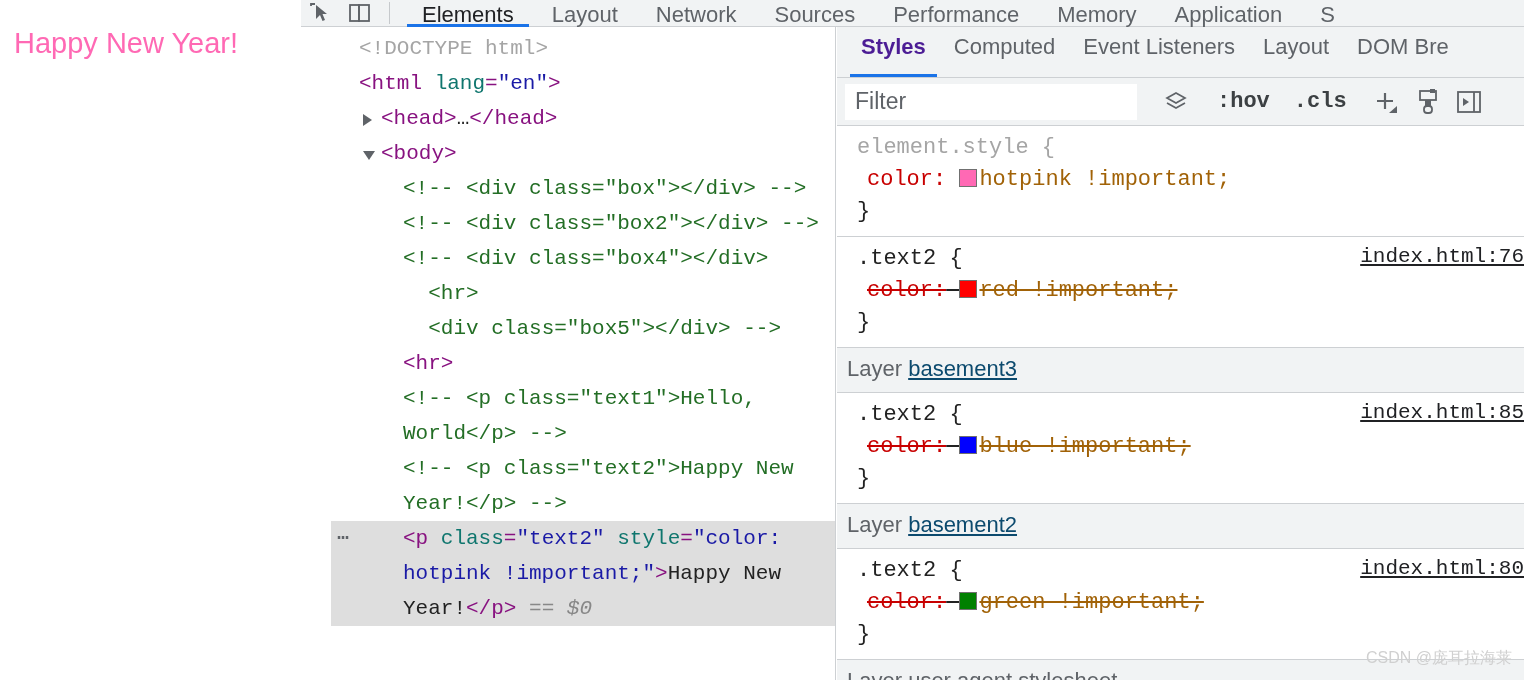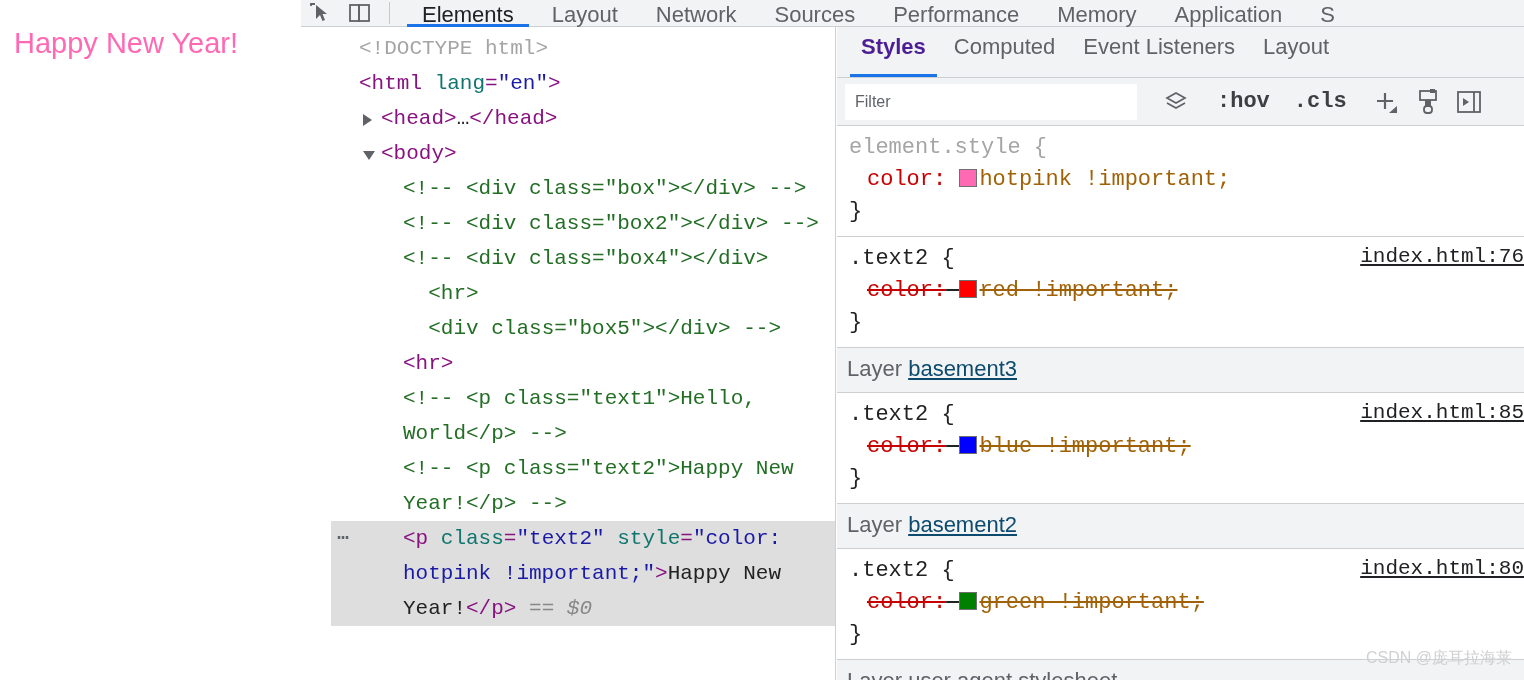--- a/index.html
+++ b/index.html
@@ -182,21 +182,21 @@
     border-bottom: 1px solid #cdd0d3;
     box-sizing: border-box;
     display: flex; align-items: center;
     padding: 0 8px;
   }
   .filter-input {
     width: 292px; height: 36px;
     background: #ffffff;
     border: none;
     outline: none;
-    font-size: 16px;
+    font-size: 23px;
     color: #202124;
     padding: 0 10px;
     box-sizing: border-box;
     font-family: "Liberation Sans", sans-serif;
   }
   .filter-input::placeholder { color: #5f6368; }
   .tool-btn {
     display: flex; align-items: center; justify-content: center;
     cursor: pointer;
     color: #5f6368;
@@ -221,21 +221,21 @@
     border-bottom: 1px solid #cdd0d3;
     padding: 6px 0 8px 0;
     position: relative;
     background: #ffffff;
   }
   .rule-line {
     font-family: "Liberation Mono", monospace;
     font-size: 22px;
     line-height: 32px;
     color: #222;
-    padding-left: 12px;
+    padding-left: 20px;
     white-space: nowrap;
   }
   .rule-line.prop { padding-left: 30px; }
   .selector-gray { color: #a5a5a5; }
   .prop-name { color: #c80000; }
   .prop-value { color: #a16207; }
   .origin-link {
     position: absolute;
     right: 0px; top: 8px;
     font-family: "Liberation Mono", monospace;
@@ -333,20 +333,21 @@
         </div>
     </div>
 
     <div class="styles-pane">
 
       <div class="styles-tabs">
         <div class="st-tab active">Styles</div>
         <div class="st-tab">Computed</div>
         <div class="st-tab">Event Listeners</div>
         <div class="st-tab">Layout</div>
+        <div class="st-tab">DOM Bre</div>
       </div>
 
       <div class="styles-toolbar">
         <input class="filter-input" type="text" placeholder="Filter" style="">
         <div class="tool-btn" style="margin-left:26px">
           <svg width="26" height="26" viewBox="0 0 26 26">
             <path d="M13 4 L22 9 L13 14 L4 9 Z" stroke="#5f6368" stroke-width="1.7" fill="none"></path>
             <path d="M4 14 L13 19 L22 14" stroke="#5f6368" stroke-width="1.7" fill="none"></path>
           </svg>
         </div>

